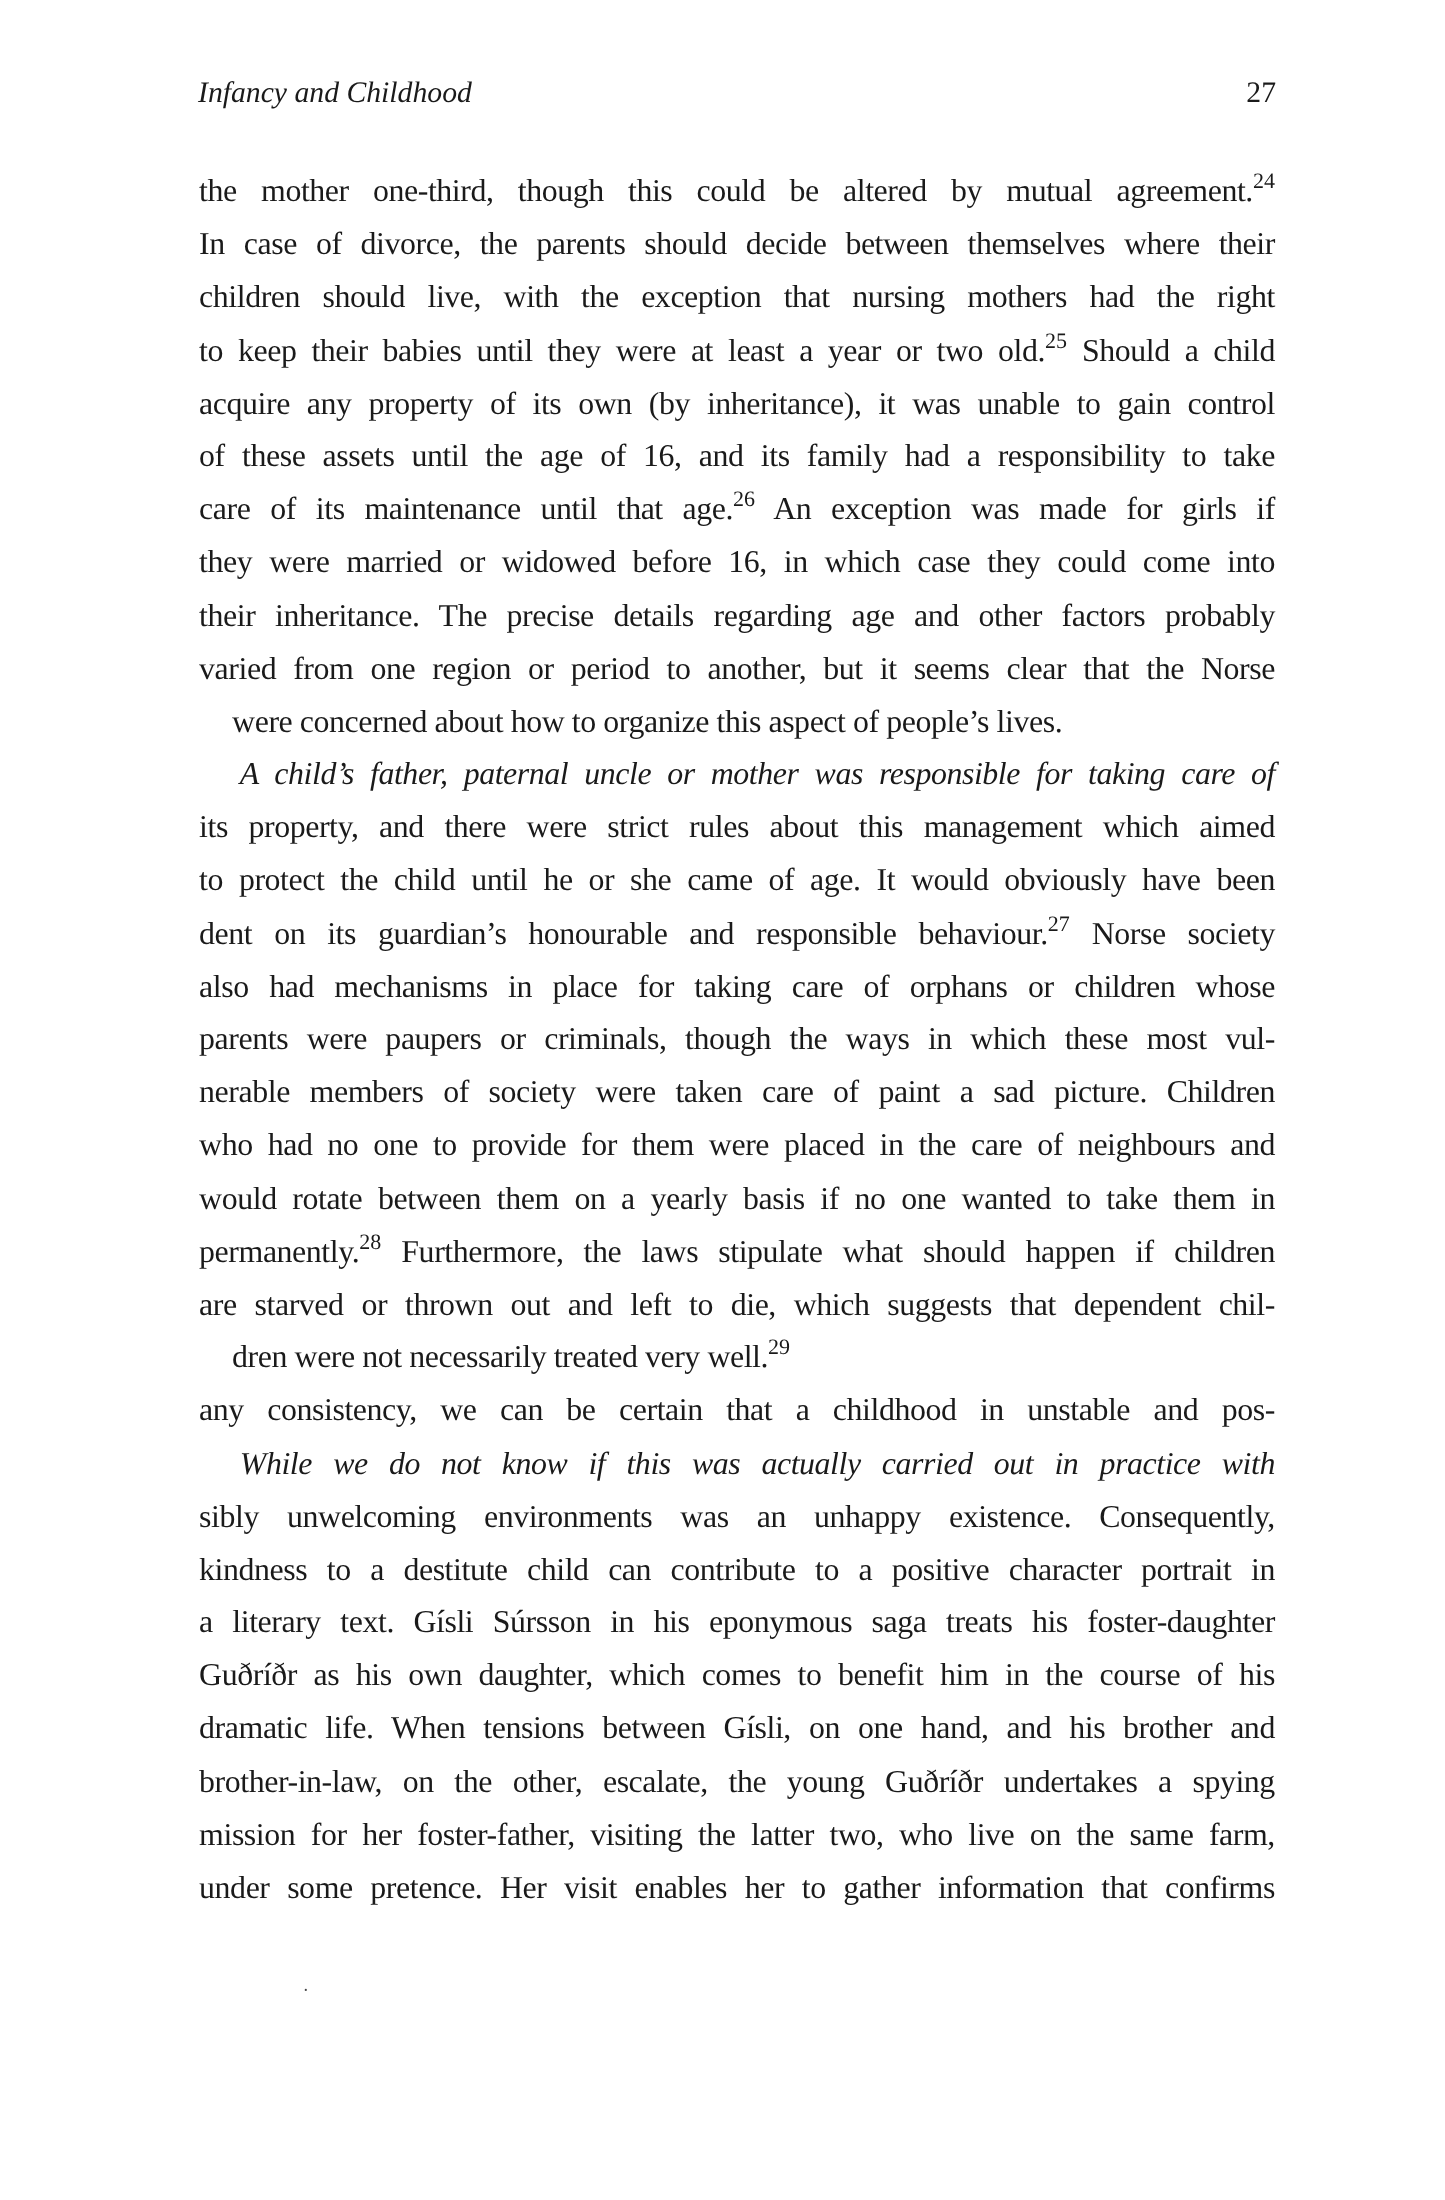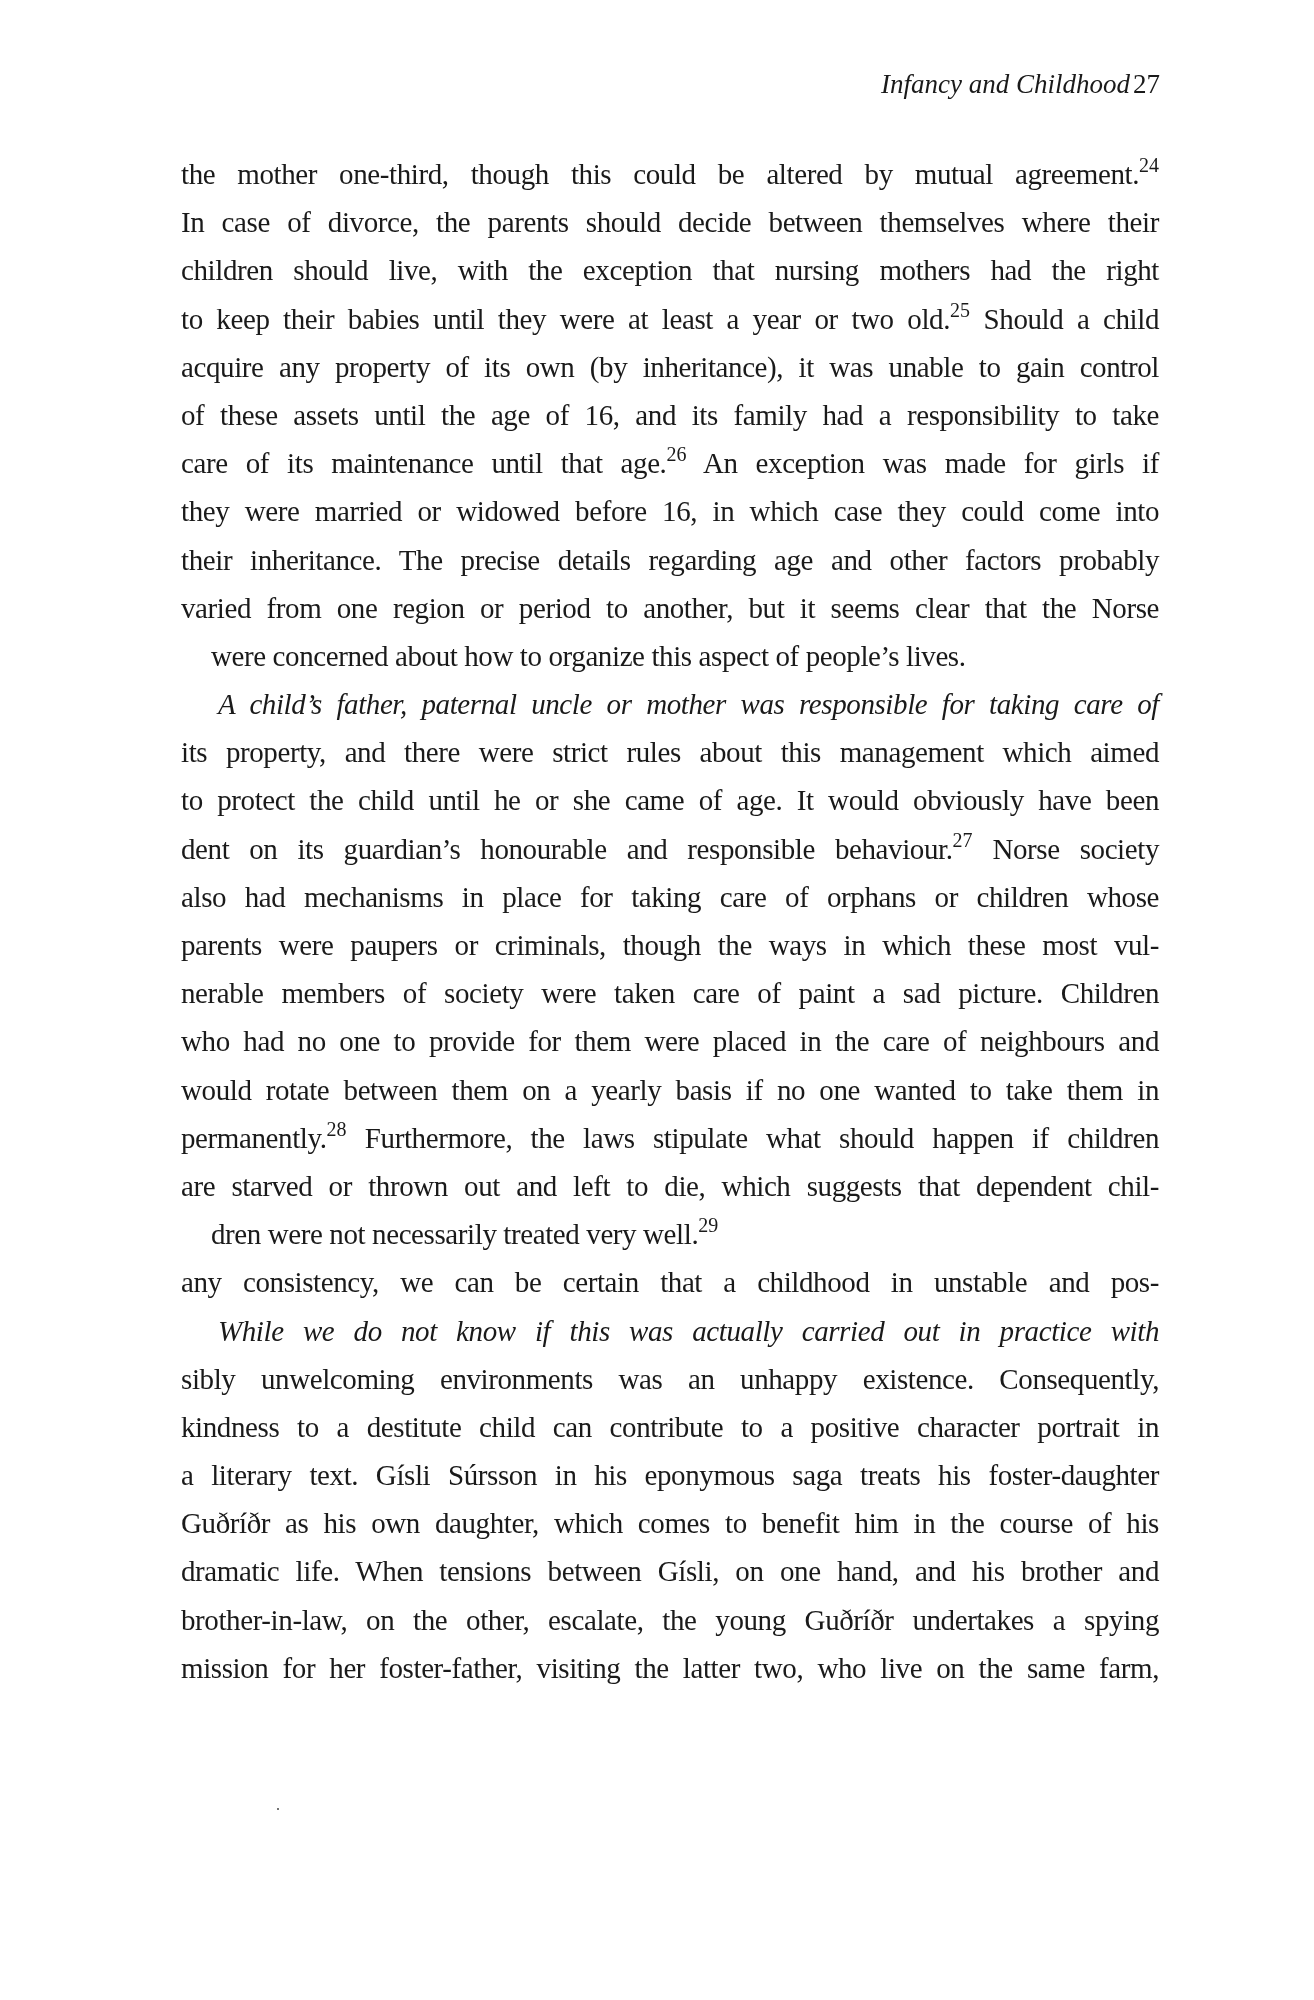--- a/index.html
+++ b/index.html
@@ -19,21 +19,21 @@
       position: absolute;
       top: 64px;
       left: 180px;
       width: 980px;
       height: 40px;
     }
     .running-title {
       position: absolute;
       left: 0;
       right: 0;
-      text-align: right;
+      text-align: left;
       font-style: italic;
       font-size: 27px;
       line-height: 40px;
       padding-right: 30px;
       box-sizing: border-box;
     }
     .page-number {
       position: absolute;
       right: 0;
       top: 0;
@@ -124,16 +124,17 @@
   <div class="paragraph">
     <span class="line">any consistency, we can be certain that a childhood in unstable and pos-</span>
     <span class="line indent">While we do not know if this was actually carried out in practice with</span>
     <span class="line">sibly unwelcoming environments was an unhappy existence. Consequently,</span>
     <span class="line">kindness to a destitute child can contribute to a positive character portrait in</span>
     <span class="line">a literary text. Gísli Súrsson in his eponymous saga treats his foster-daughter</span>
     <span class="line">Guðríðr as his own daughter, which comes to benefit him in the course of his</span>
     <span class="line">dramatic life. When tensions between Gísli, on one hand, and his brother and</span>
     <span class="line">brother-in-law, on the other, escalate, the young Guðríðr undertakes a spying</span>
     <span class="line">mission for her foster-father, visiting the latter two, who live on the same farm,</span>
+    <span class="line">under some pretence. Her visit enables her to gather information that confirms</span>
   </div>
 </div>
 
 <div class="stray-dot"></div>
 
 </body></html>

